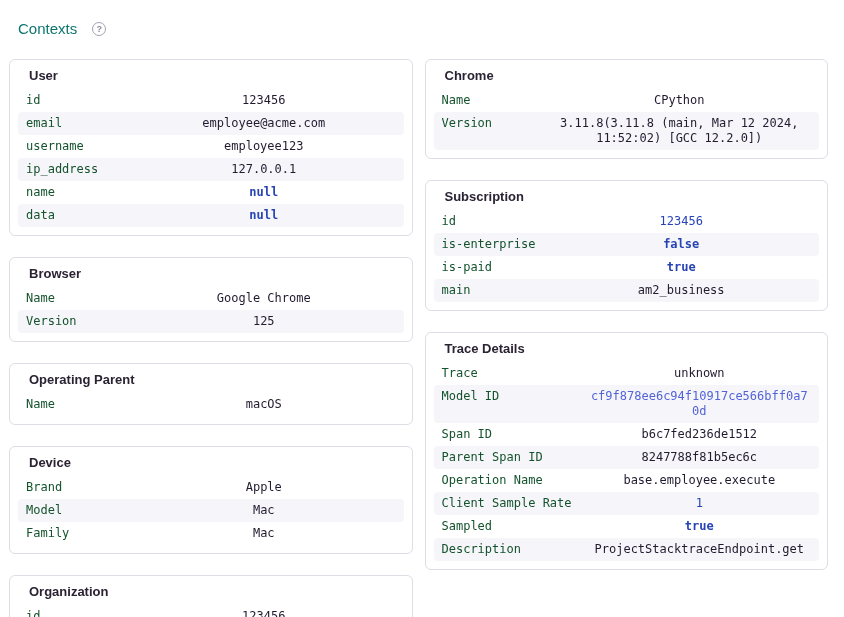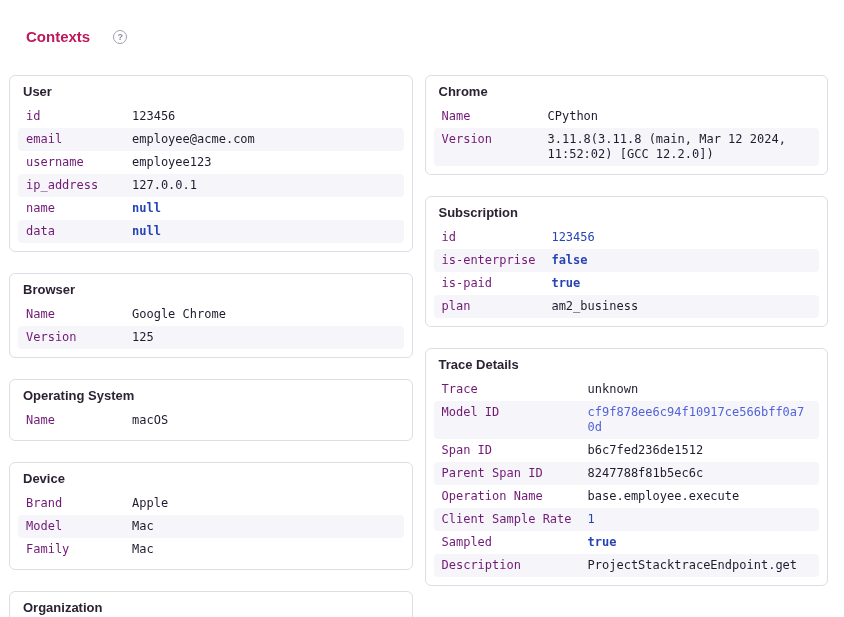--- a/index.html
+++ b/index.html
@@ -7,50 +7,50 @@
   body {
     width: 844px; height: 617px; overflow: hidden;
     background: #ffffff;
     font-family: "Liberation Sans", sans-serif;
   }
   .page { padding: 10px 16px 10px 9px; }
 
   
   .page-header { display: flex; align-items: center; gap: 7px; margin: 2px 0 13px 1px; }
   .page-title {
-    font-size: 15px; font-weight: 700; color: #be185d; margin: 16px; line-height: 18px;
+    font-size: 15px; font-weight: 400; color: #0f766e; margin: 8px; line-height: 18px;
   }
   .help-badge {
     width: 14px; height: 14px; border: 1.2px solid #a69fb2; border-radius: 50%;
     color: #8f879c; font-size: 9px; font-weight: 700; line-height: 12px;
     display: inline-flex; align-items: center; justify-content: center;
     cursor: pointer; user-select: none;
   }
 
   
   .cols { display: flex; gap: 12px; align-items: flex-start; }
   .col { flex: 1 1 0; min-width: 0; display: flex; flex-direction: column; gap: 21px; }
 
   
   .card {
     border: 1px solid #e0dce5; border-radius: 6px;
     background: #ffffff; padding: 7px 8px 8px 8px;
   }
   .card-title {
     font-size: 13px; font-weight: 700; color: #2b2233;
-    margin: 1px 5px 5px 5px; line-height: 16px;
+    margin: 1px 5px 5px 11px; line-height: 16px;
   }
   .kv-table { width: 100%; border-collapse: separate; border-spacing: 0; }
   .kv-table td {
     padding: 4px 8px; vertical-align: top;
     font-family: "DejaVu Sans Mono", "Liberation Mono", monospace;
     font-size: 12px; line-height: 15px;
   }
-  .kv-key   { color: #701a75; white-space: nowrap; width: 1%; min-width: 106px; }
-  .kv-value { color: #221b30; word-break: break-word; }
+  .kv-key   { color: #14532d; white-space: nowrap; width: 1%; min-width: 106px; }
+  .kv-value { color: #221b30; word-break: break-word; text-align: center; }
   .kv-row:nth-child(even) td { background: #f6f5f9; }
   .kv-row:nth-child(even) td:first-child { border-radius: 4px 0 0 4px; }
   .kv-row:nth-child(even) td:last-child  { border-radius: 0 4px 4px 0; }
 
   
   .v-number  { color: #2744b5; }
   .v-boolean, .v-null { color: #2744b5; font-weight: 700; }
   .v-link, .v-link:visited { color: #5263d8; text-decoration: none; cursor: pointer; }
 </style>
 </head>
@@ -111,21 +111,21 @@
 
   <tr class="kv-row">
     <td class="kv-key">Version</td>
     <td class="kv-value v-string">125</td>
   </tr>
 </tbody>
           </table>
   </section>
 
   <section class="card">
-    <h3 class="card-title">Operating System</h3>
+    <h3 class="card-title">Operating Parent</h3>
     <table class="kv-table">
             <tbody>
   <tr class="kv-row">
     <td class="kv-key">Name</td>
     <td class="kv-value v-string">macOS</td>
   </tr>
 </tbody>
           </table>
   </section>
 
@@ -200,21 +200,21 @@
     <td class="kv-key">is-enterprise</td>
     <td class="kv-value v-boolean">false</td>
   </tr>
 
   <tr class="kv-row">
     <td class="kv-key">is-paid</td>
     <td class="kv-value v-boolean">true</td>
   </tr>
 
   <tr class="kv-row">
-    <td class="kv-key">plan</td>
+    <td class="kv-key">main</td>
     <td class="kv-value v-string">am2_business</td>
   </tr>
 </tbody>
           </table>
   </section>
 
   <section class="card">
     <h3 class="card-title">Trace Details</h3>
     <table class="kv-table">
             <tbody>

